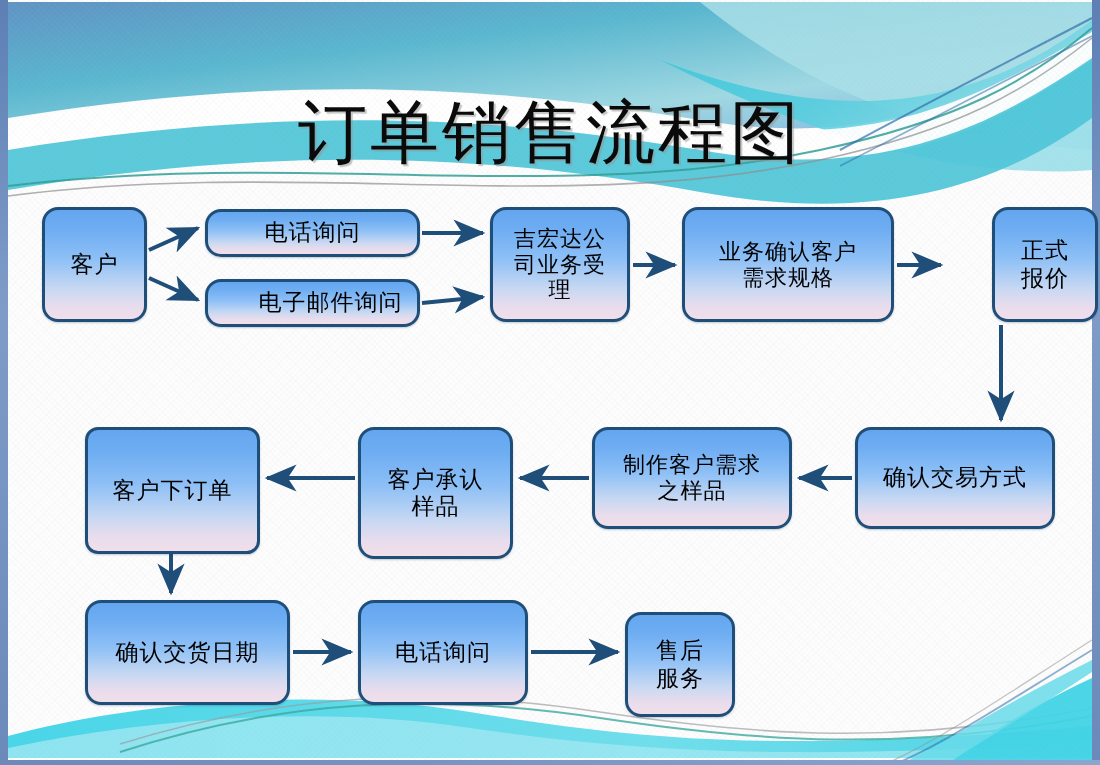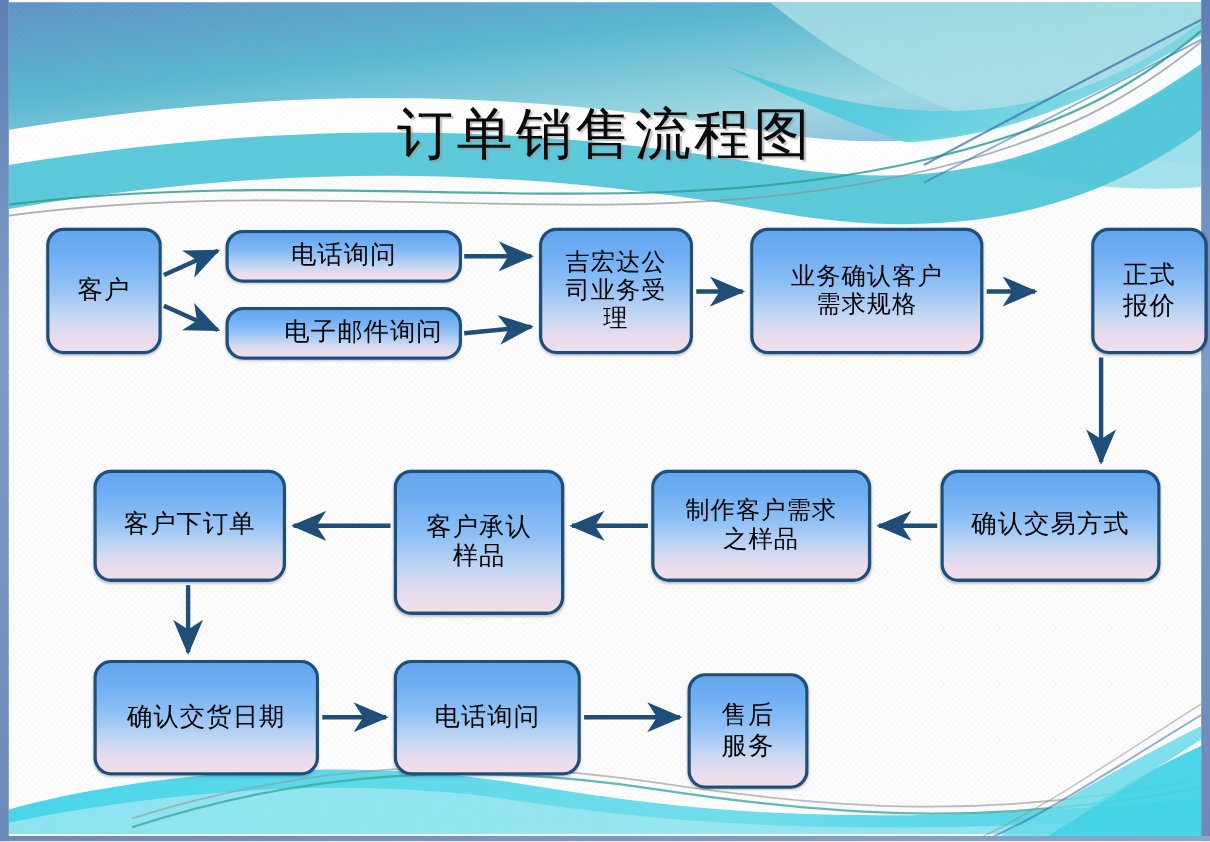--- a/index.html
+++ b/index.html
@@ -59,21 +59,21 @@
   }
 
   
   #page-title {
     position: absolute;
     left: 0;
     top: 96px;
     width: 1100px;
     text-align: center;
     font-family: "DejaVu Serif", "Liberation Serif", serif;
-    font-size: 51px;
+    font-size: 69px;
     line-height: 1.05;
     letter-spacing: 3px;
     color: #0a0a0a;
     text-shadow: 2px 2px 1px rgba(150,150,150,.55);
     z-index: 6;
     white-space: nowrap;
   }
 
   
   #arrows {
@@ -247,21 +247,21 @@
   <div class="node small" style="left:592px; top:427px; width:200px; height:102px;">
     <span>制作客户需求
 之样品</span>
   </div>
 
   <div class="node" style="left:358px; top:427px; width:155px; height:132px;">
     <span>客户承认
 样品</span>
   </div>
 
-  <div class="node" style="left:85px;  top:427px; width:175px; height:102px;">
+  <div class="node" style="left:85px;  top:427px; width:175px; height:127px;border-radius:13px;">
     <span>客户下订单</span>
   </div>
 
   <div class="node" style="left:85px;  top:600px; width:205px; height:105px;">
     <span>确认交货日期</span>
   </div>
 
   <div class="node" style="left:358px; top:600px; width:170px; height:105px;">
     <span>电话询问</span>
   </div>

